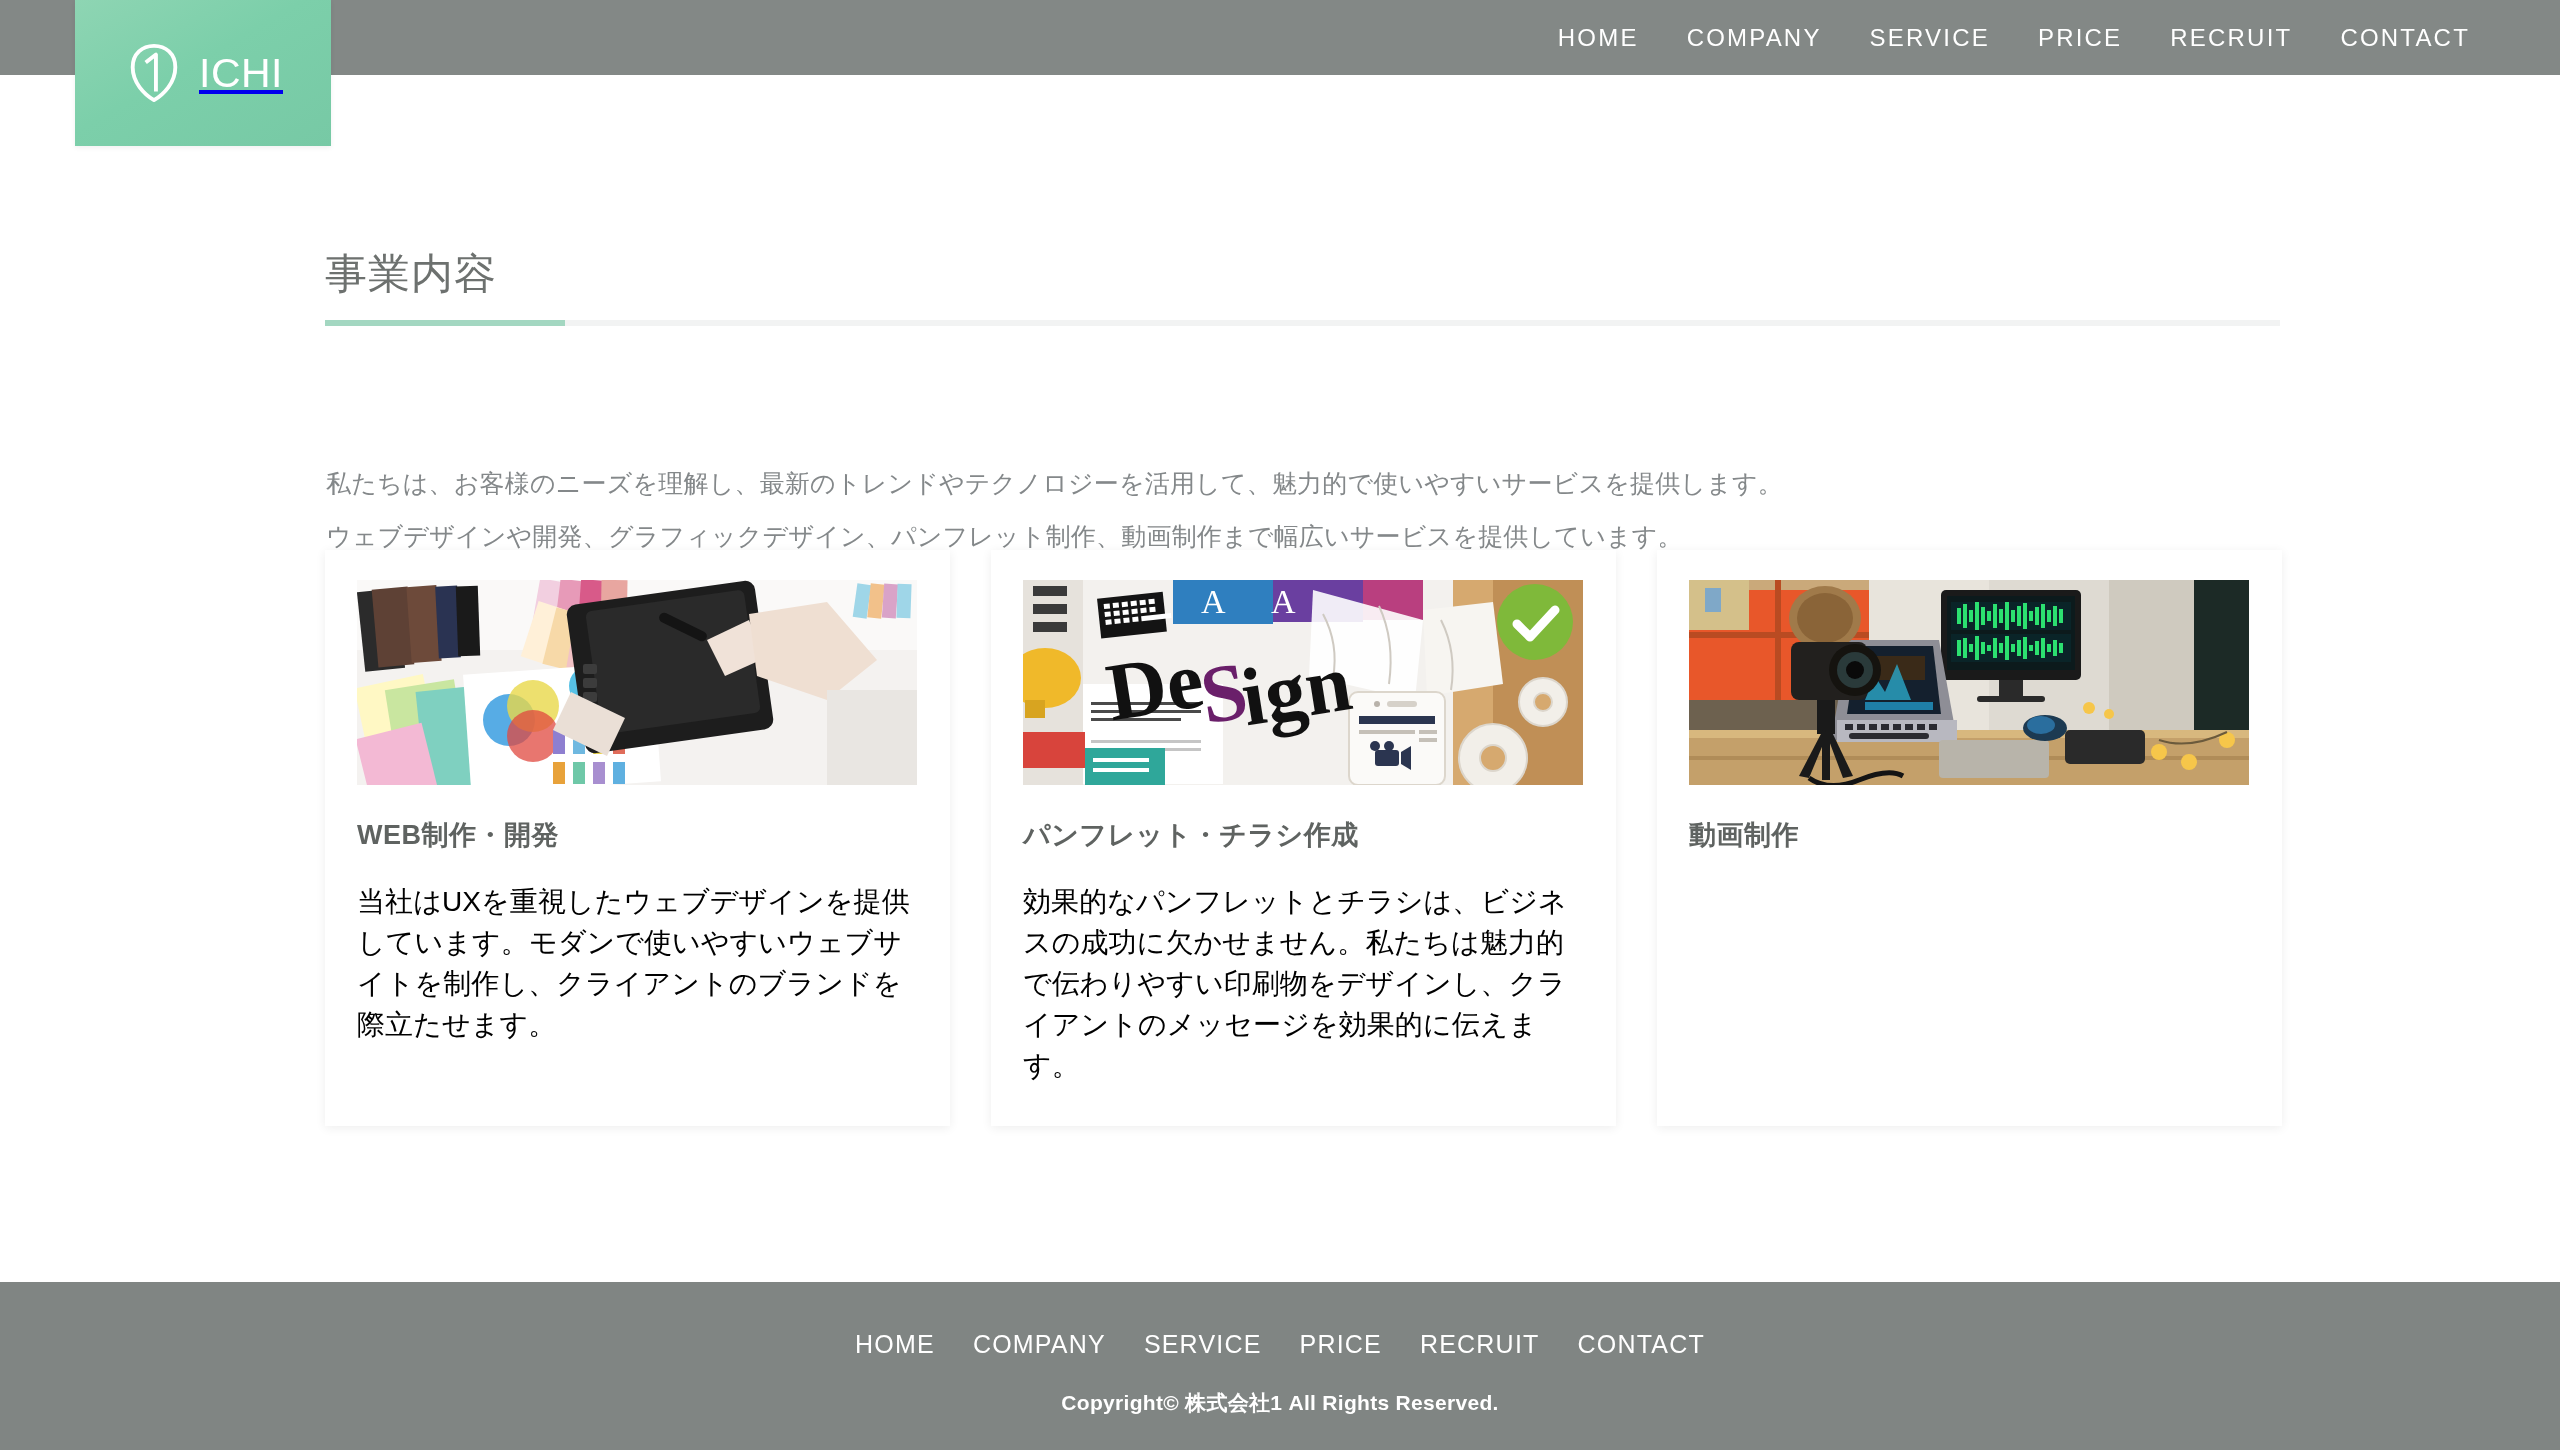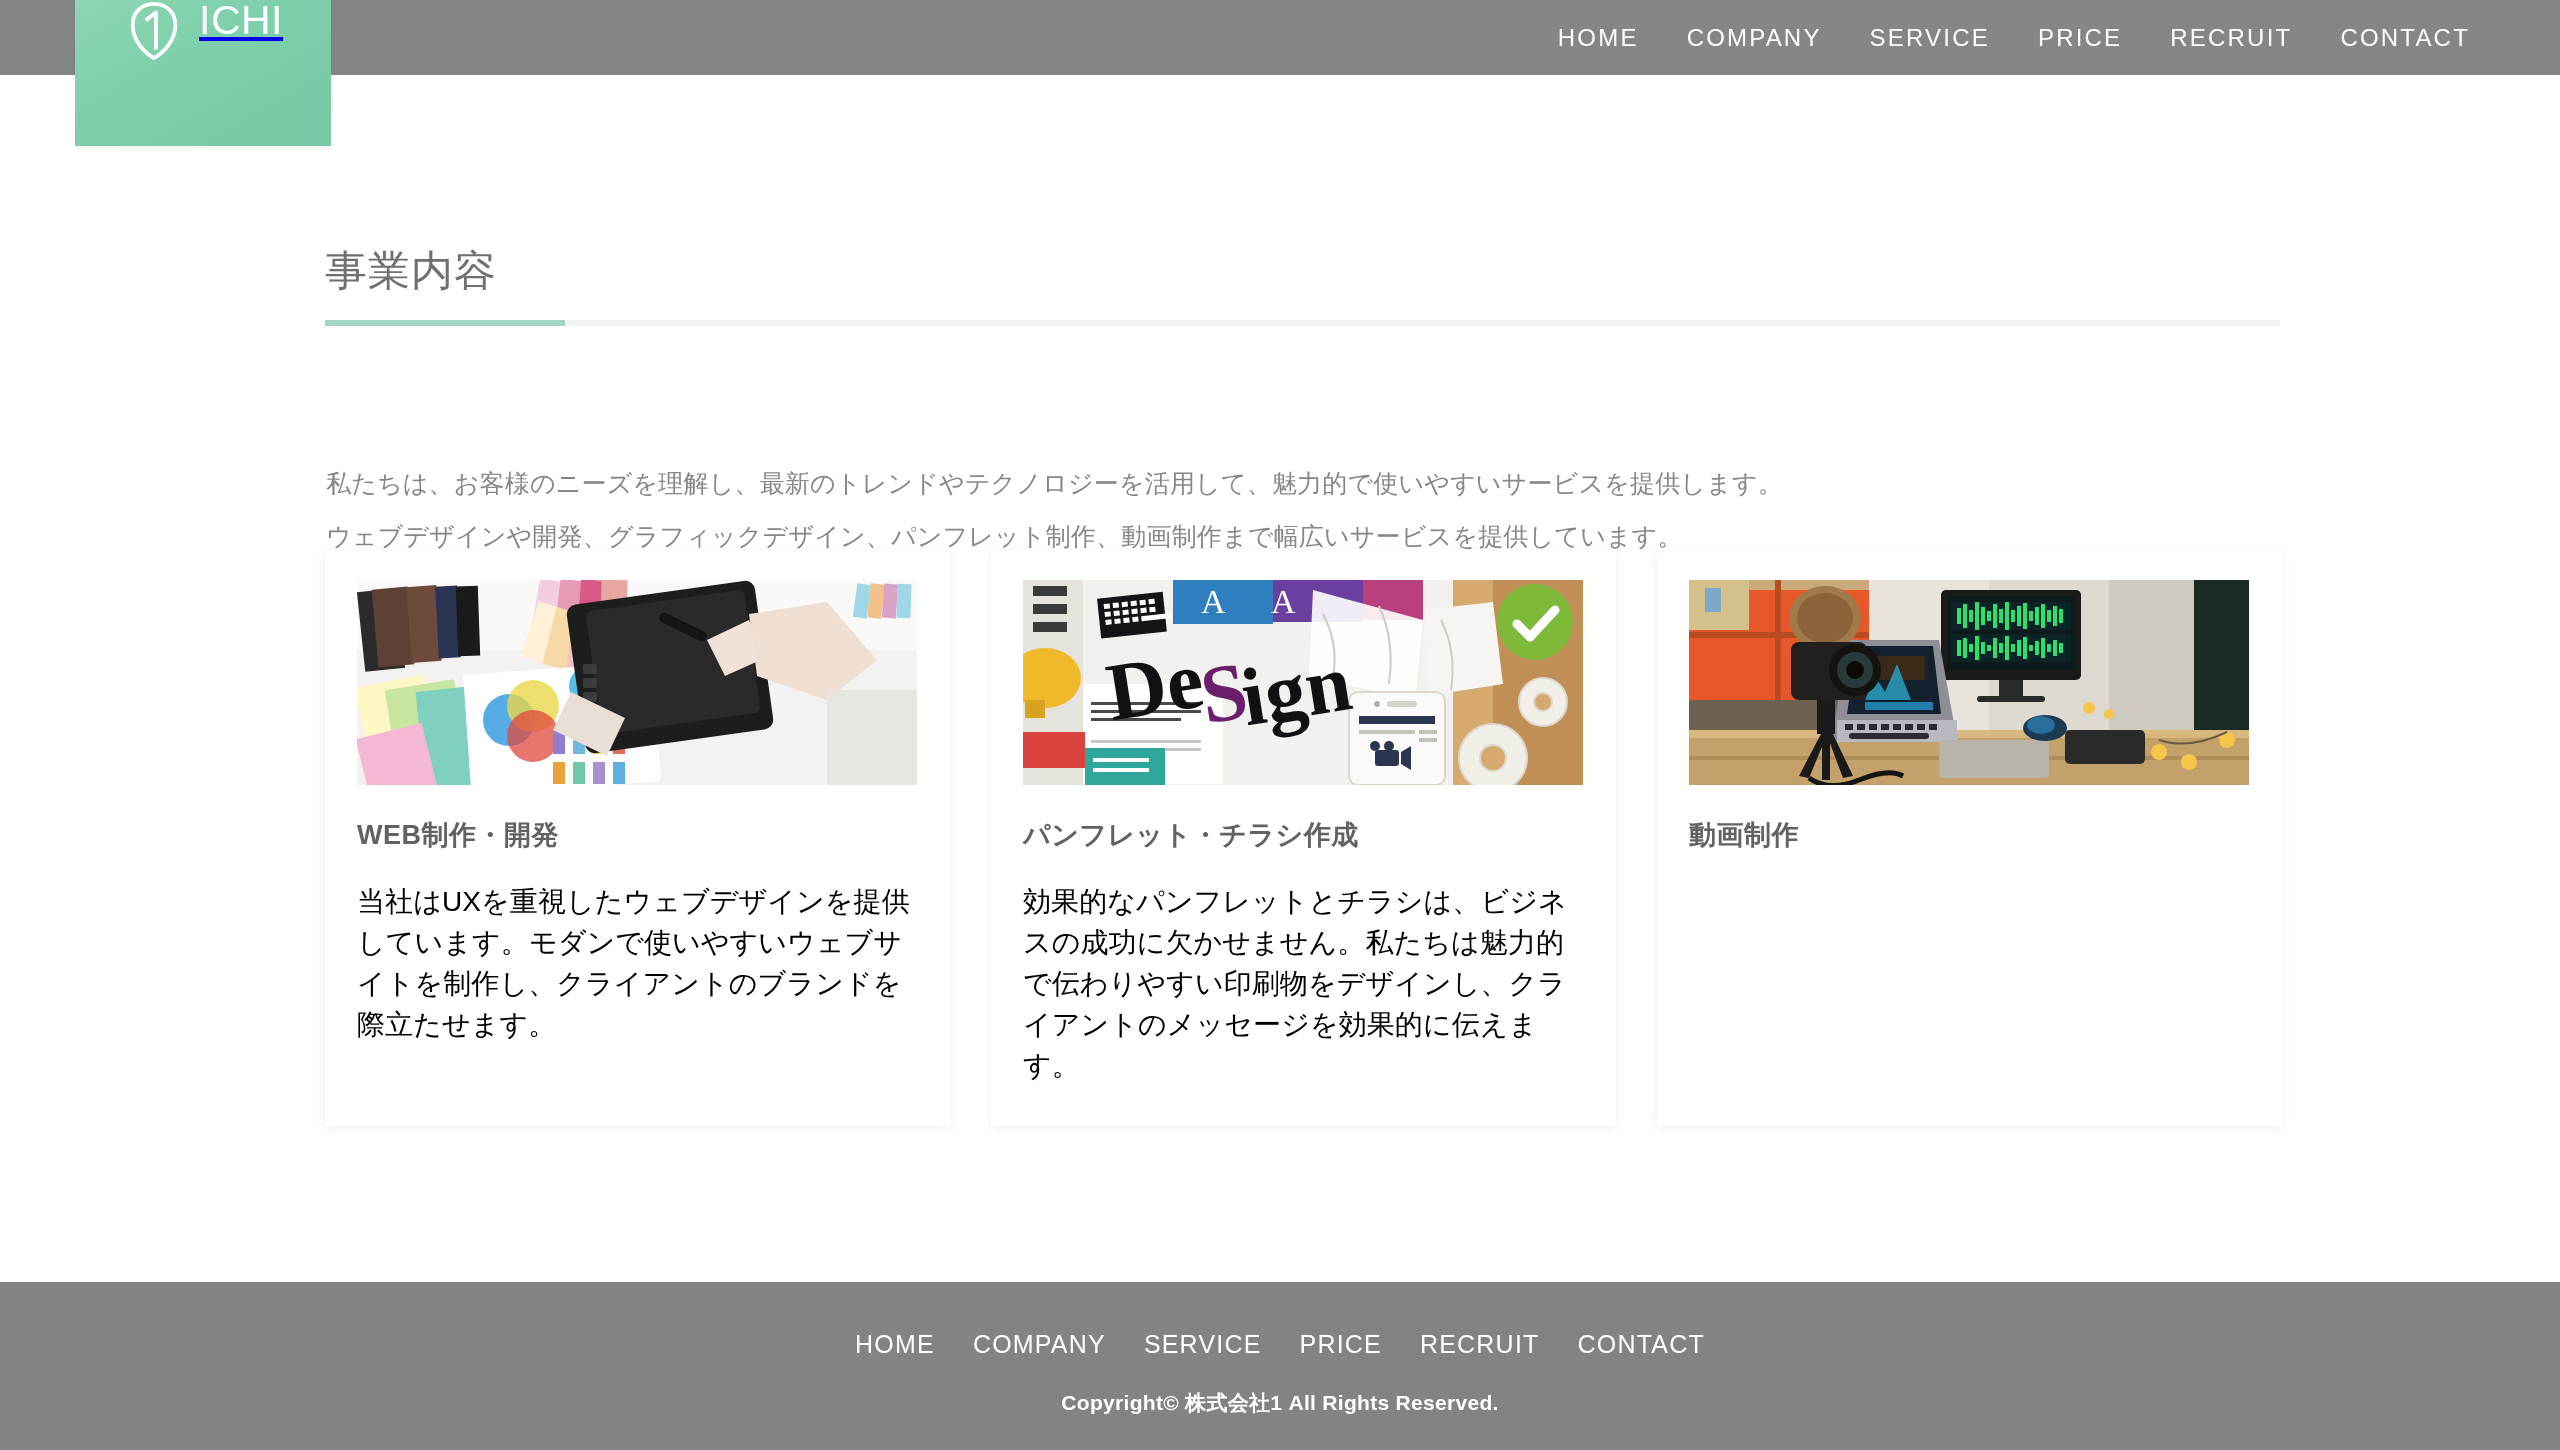--- a/index.html
+++ b/index.html
@@ -30,21 +30,21 @@
 
   .logo-box {
     position: absolute;
     top: 0;
     left: 75px;
     width: 256px;
     height: 146px;
     background: linear-gradient(150deg, #8ed5b3 0%, #7ccfaa 45%, #77c9a5 100%);
     z-index: 20;
     display: flex;
-    align-items: flex-start;
+    align-items: center;
     justify-content: center;
     gap: 14px;
     box-shadow: 0 2px 5px rgba(0,0,0,0.06);
   }
 
   .logo-mark {
     width: 62px;
     height: 62px;
     flex: 0 0 auto;
     display: block;
@@ -96,21 +96,20 @@
 
   .section-heading {
     position: absolute;
     top: 174px;
     left: 25px;
     font-size: 42px;
     font-weight: 400;
     color: #6d716f;
     letter-spacing: 1px;
     line-height: 1.2;
-    font-family: Liberation Mono, monospace;
   }
 
   .heading-rule {
     position: absolute;
     top: 245px;
     left: 25px;
     width: 1955px;
     height: 6px;
     background: #f2f3f3;
   }

